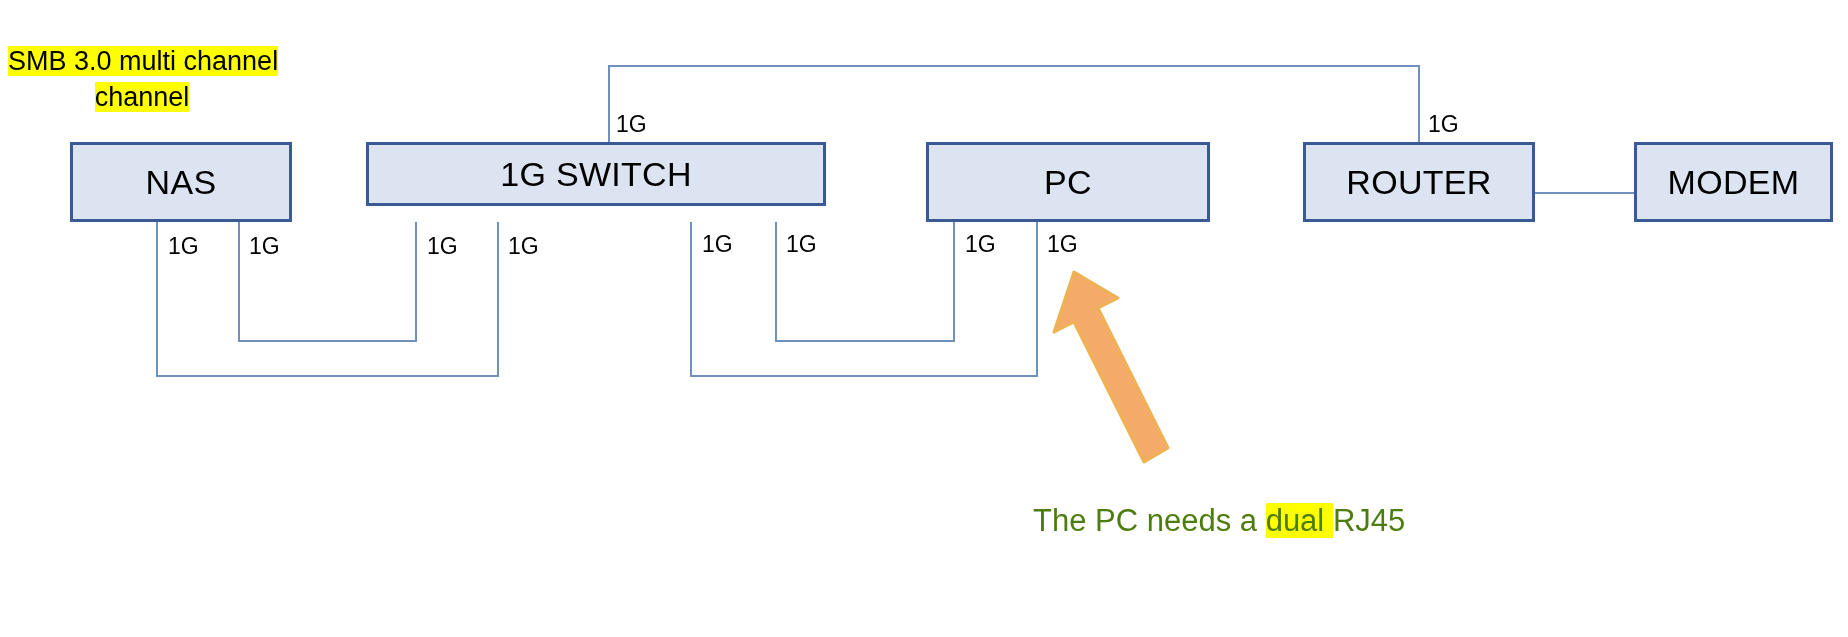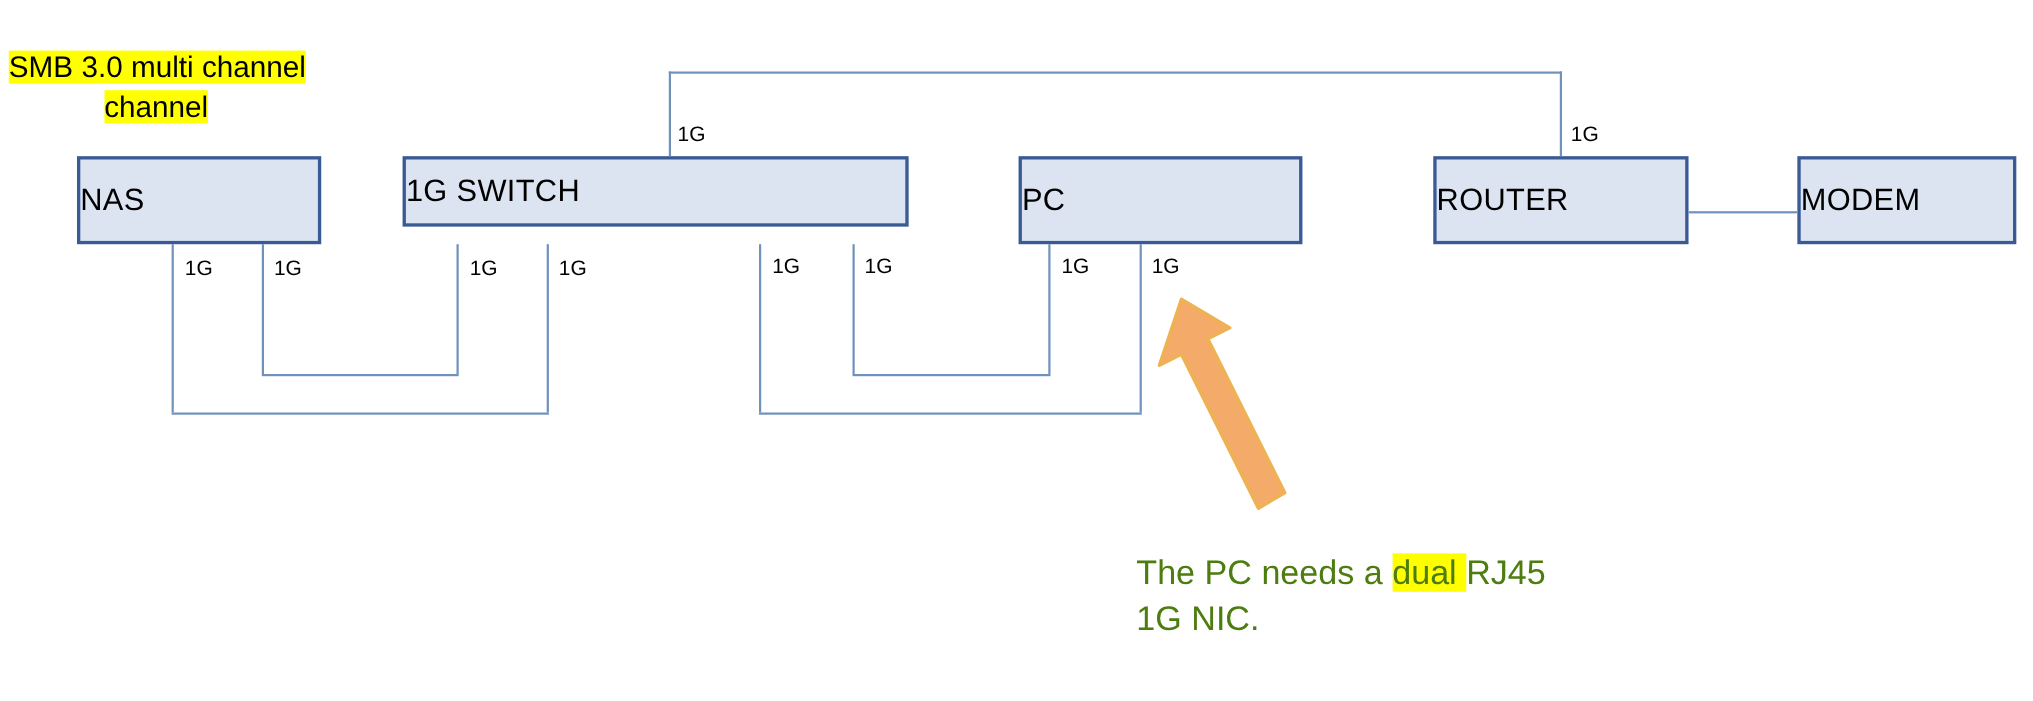--- a/index.html
+++ b/index.html
@@ -20,22 +20,23 @@
   }
 
   
   .node {
     position: absolute;
     box-sizing: border-box;
     background: #dce4f2;
     border: 3px solid #3a5a96;
     display: flex;
     align-items: center;
+    justify-content: center;
     color: #000000;
-    font-size: 28px;
+    font-size: 34px;
     font-weight: 400;
     letter-spacing: 0.3px;
     line-height: 1;
     white-space: nowrap;
   }
 
   
   .wire-h {
     position: absolute;
     height: 0;
@@ -43,21 +44,21 @@
   }
   .wire-v {
     position: absolute;
     width: 0;
     border-left: 2px solid #6f91bb;
   }
 
   
   .speed {
     position: absolute;
-    font-size: 19px;
+    font-size: 23px;
     color: #000000;
     line-height: 1;
     white-space: nowrap;
   }
 
   
   .note-title {
     position: absolute;
     text-align: center;
     font-size: 27px;
@@ -106,21 +107,21 @@
   </div>
 
   <div class="node" style="left:70px; top:142px; width:222px; height:80px;">
     <span>NAS</span>
   </div>
 
   <div class="node" style="left:366px; top:142px; width:460px; height:64px;">
     <span>1G SWITCH</span>
   </div>
 
-  <div class="node" style="left:926px; top:142px; width:258px; height:80px;">
+  <div class="node" style="left:926px; top:142px; width:284px; height:80px;">
     <span>PC</span>
   </div>
 
   <div class="node" style="left:1634px; top:142px; width:199px; height:80px;">
     <span>MODEM</span>
   </div>
 
   <div class="node" style="left:1303px; top:142px; width:232px; height:80px;">
     <span>ROUTER</span>
   </div>
@@ -161,16 +162,15 @@
   <div class="speed" style="left:1047px; top:233px;"><span>1G</span></div>
 
   <div class="arrow-wrap">
     <svg width="200" height="230" viewBox="0 0 200 230">
       <polygon points="44,22 88,48 68,58 138,198 114,212 44,72 24,82" fill="#f4ab6a" stroke="#eeb252" stroke-width="3" stroke-linejoin="round"></polygon>
     </svg>
   </div>
 
   <div class="caption" style="left:1033px; top:500px;">
     <span class="ln"><span>The PC needs a </span><span class="hl">dual </span><span> RJ45</span></span>
-    <span class="ln">1G NIC.</span>
   </div>
 
 </div>
 
 </body></html>

